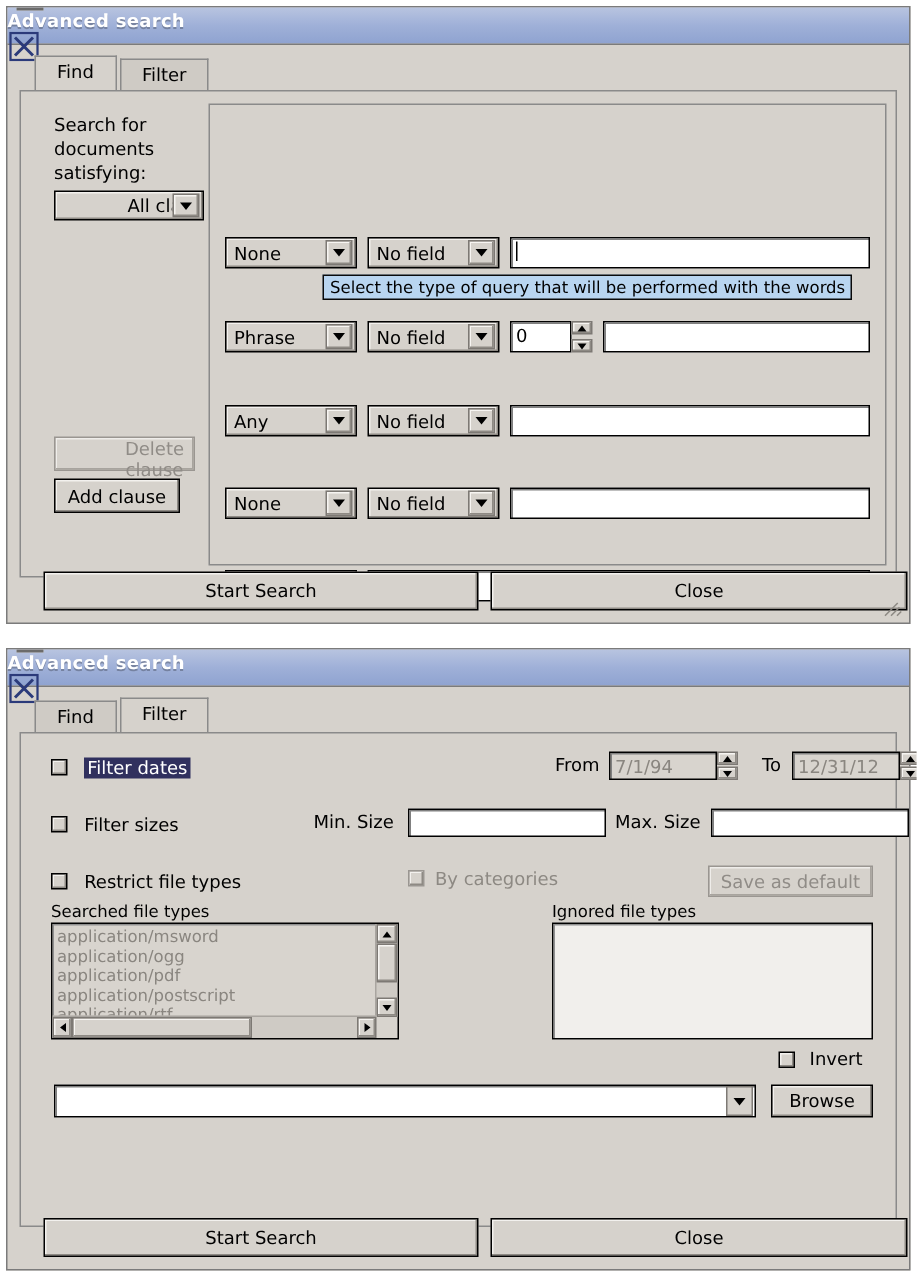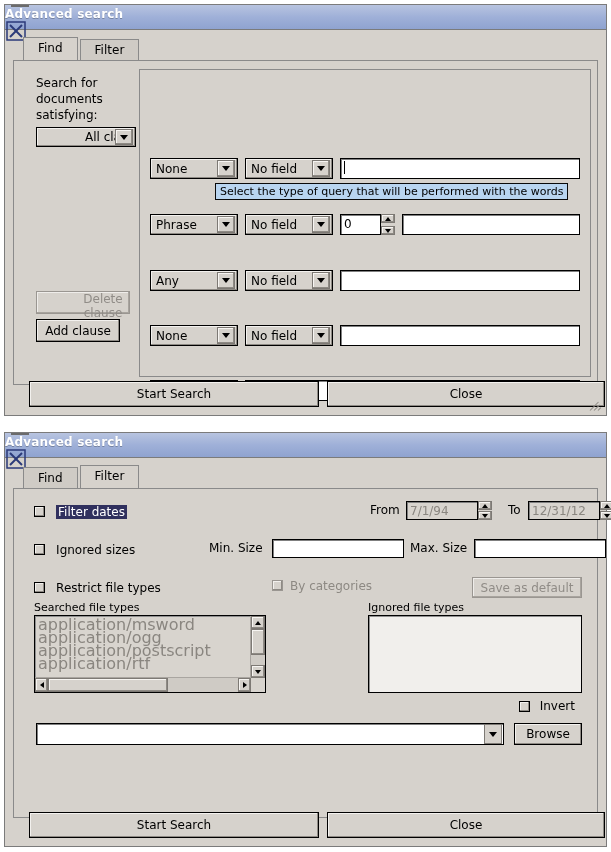--- a/index.html
+++ b/index.html
@@ -289,21 +289,21 @@
   .listbox {
     background: #d8d4ce;
     border: 1px solid #000;
     box-shadow: inset 1px 1px 0 #909090;
     box-sizing: border-box;
     position: relative;
     overflow: hidden;
   }
   .listbox .items {
     position: absolute; left: 3px; top: 2px; right: 16px;
-    font-size: 16px; line-height: 13px; color: #8a8680;
+    font-size: 11px; line-height: 13px; color: #8a8680;
   }
   .vscroll {
     position: absolute; right: 0; top: 0; bottom: 14px; width: 14px;
     background: #cfcbc5; border-left: 1px solid #a9a5a0;
   }
   .hscroll {
     position: absolute; left: 0; right: 14px; bottom: 0; height: 14px;
     background: #cfcbc5; border-top: 1px solid #a9a5a0;
   }
   .sc-btn {
@@ -531,21 +531,21 @@
               </div>
             <div>
                 <span class="caret-dn"></span>
               </div>
           </span>
         </span>
       </div>
 
       <div class="row-sizes">
         <span class="chk"></span>
-        <span class="lbl" style="margin-left:6px;">Ignored sizes</span>
+        <span class="lbl" style="margin-left:6px;">Filter sizes</span>
         <span class="lbl" style="position:absolute; left:175px; top:2px;">Min. Size</span>
         <span class="textfield size-field" style="position:absolute; left:238px; top:0;"></span>
         <span class="lbl" style="position:absolute; left:376px; top:2px;">Max. Size</span>
         <span class="textfield size-field" style="position:absolute; left:440px; top:0;"></span>
       </div>
 
       <div class="row-types">
         <span class="chk"></span>
         <span class="lbl" style="margin-left:6px;">Restrict file types</span>
         <span class="chk dis" style="position:absolute; left:238px; top:3px;"></span>
@@ -553,20 +553,21 @@
         <button class="btn flat disabled save-default">Save as default</button>
       </div>
 
       <div class="types-area">
 
         <div style="position:absolute; left:0; top:0;" class="list-label">Searched file types</div>
         <div class="listbox" style="position:absolute; left:0; top:14px; width:232px; height:78px;">
           <div class="items">
             <div>application/msword</div>
             <div>application/ogg</div>
+            <div>application/pdf</div>
             <div>application/postscript</div>
             <div>application/rtf</div>
           </div>
           <div class="vscroll">
             <div class="sc-btn" style="left:0; top:0; width:14px; height:13px;">
                 <span class="caret-up"></span>
               </div>
             <div class="sc-thumb" style="left:0; top:13px; width:14px; height:26px;"></div>
             <div class="sc-btn" style="left:0; bottom:0; width:14px; height:13px;">
                 <span class="caret-dn"></span>

